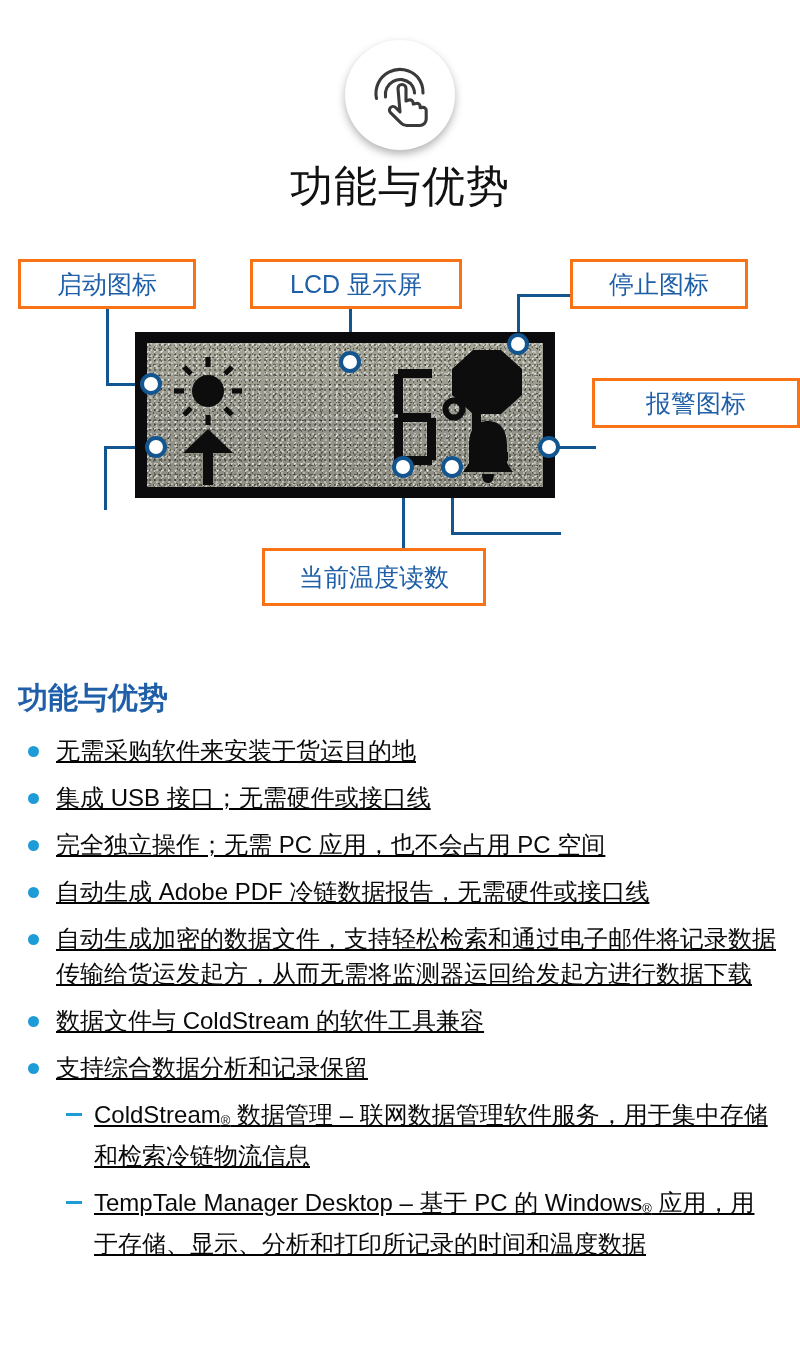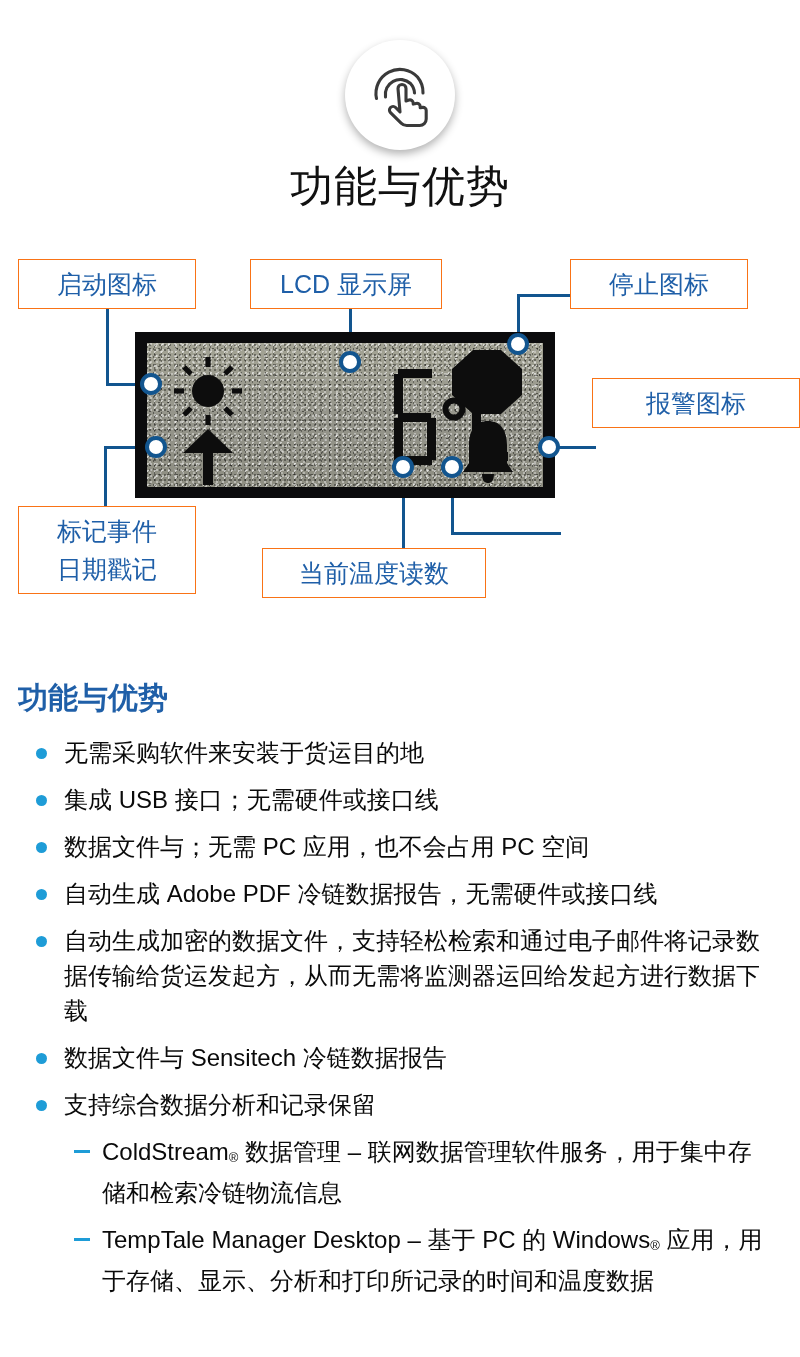--- a/index.html
+++ b/index.html
@@ -52,21 +52,21 @@
     position: absolute;
     left: 0; top: 248px;
     width: 800px;
     height: 382px;
   }
 
   
   .callout {
     position: absolute;
     box-sizing: border-box;
-    border: 1px solid #f97316;
+    border: 3px solid #f97316;
     background: #ffffff;
     color: #1F5FA8;
     font-size: 25px;
     line-height: 30px;
     text-align: center;
     display: flex;
     align-items: center;
     justify-content: center;
     z-index: 4;
     white-space: pre-line;
@@ -127,21 +127,21 @@
     left: 0; top: 678px;
     width: 800px;
   }
   #features-heading {
     margin: 0 0 10px 18px;
     font-size: 30px;
     line-height: 40px;
     font-weight: bold;
     color: #1F5FA8;
   }
-  ul.blist { list-style: none; margin: 12px; padding: 0; }
+  ul.blist { list-style: none; margin: 4px; padding: 0; text-decoration: underline; }
   li.bullet {
     position: relative;
     margin: 0 0 2px 0;
     padding: 5px 14px 5px 52px;
     font-size: 24px;
     line-height: 35px;
     color: #0a0a0a;
   }
   li.bullet > .mark {
     position: absolute;
@@ -291,30 +291,28 @@
   <div class="dot" style="left:140px; top:125px;"></div>
   <div class="dot" style="left:339px; top:103px;"></div>
   <div class="dot" style="left:507px; top:85px;"></div>
   <div class="dot" style="left:538px; top:188px;"></div>
   <div class="dot" style="left:145px; top:188px;"></div>
   <div class="dot" style="left:392px; top:208px;"></div>
   <div class="dot" style="left:441px; top:208px;"></div>
 
   <div class="callout" style="left:18px;  top:11px;  width:178px; height:50px;">启动图标</div>
 
-  <div class="callout" style="left:250px; top:11px;  width:192px; height:50px;">LCD 显示屏</div>
+  <div class="callout" style="left:250px; top:11px;  width:212px; height:50px;">LCD 显示屏</div>
 
   <div class="callout" style="left:570px; top:11px;  width:178px; height:50px;">停止图标</div>
 
   <div class="callout" style="left:592px; top:130px; width:208px; height:50px;">报警图标</div>
 
-  <div class="callout" style="left:18px;  top:258px; width:178px; height:88px; line-height:38px;">标记事件
-日期戳记</div>
-
-  <div class="callout" style="left:262px; top:300px; width:224px; height:50px;">当前温度读数</div>
+
+  <div class="callout" style="left:262px; top:300px; width:224px; height:58px;">当前温度读数</div>
 
 
 </div>
 
 <div id="features">
 
   <div id="features-heading">功能与优势</div>
 
   <ul class="blist">
 
@@ -323,36 +321,36 @@
       <span>无需采购软件来安装于货运目的地</span>
     </li>
 
     <li class="bullet">
       <span class="mark"></span>
       <span>集成 USB 接口；无需硬件或接口线</span>
     </li>
 
     <li class="bullet">
       <span class="mark"></span>
-      <span>数据文件与；无需 PC 应用，也不会占用 PC 空间</span>
+      <span>完全独立操作；无需 PC 应用，也不会占用 PC 空间</span>
     </li>
 
     <li class="bullet">
       <span class="mark"></span>
       <span>自动生成 Adobe PDF 冷链数据报告，无需硬件或接口线</span>
     </li>
 
     <li class="bullet">
       <span class="mark"></span>
       <span>自动生成加密的数据文件，支持轻松检索和通过电子邮件将记录数据传输给货运发起方，从而无需将监测器运回给发起方进行数据下载</span>
     </li>
 
     <li class="bullet">
       <span class="mark"></span>
-      <span>数据文件与 Sensitech 冷链数据报告</span>
+      <span>数据文件与 ColdStream 的软件工具兼容</span>
     </li>
 
     <li class="bullet">
       <span class="mark"></span>
       <span>支持综合数据分析和记录保留</span>
     </li>
 
     <li class="subbullet">
       <span class="mark-dash"></span>
       <span>ColdStream</span><span class="reg">®</span><span> 数据管理 – 联网数据管理软件服务，用于集中存储和检索冷链物流信息</span>

